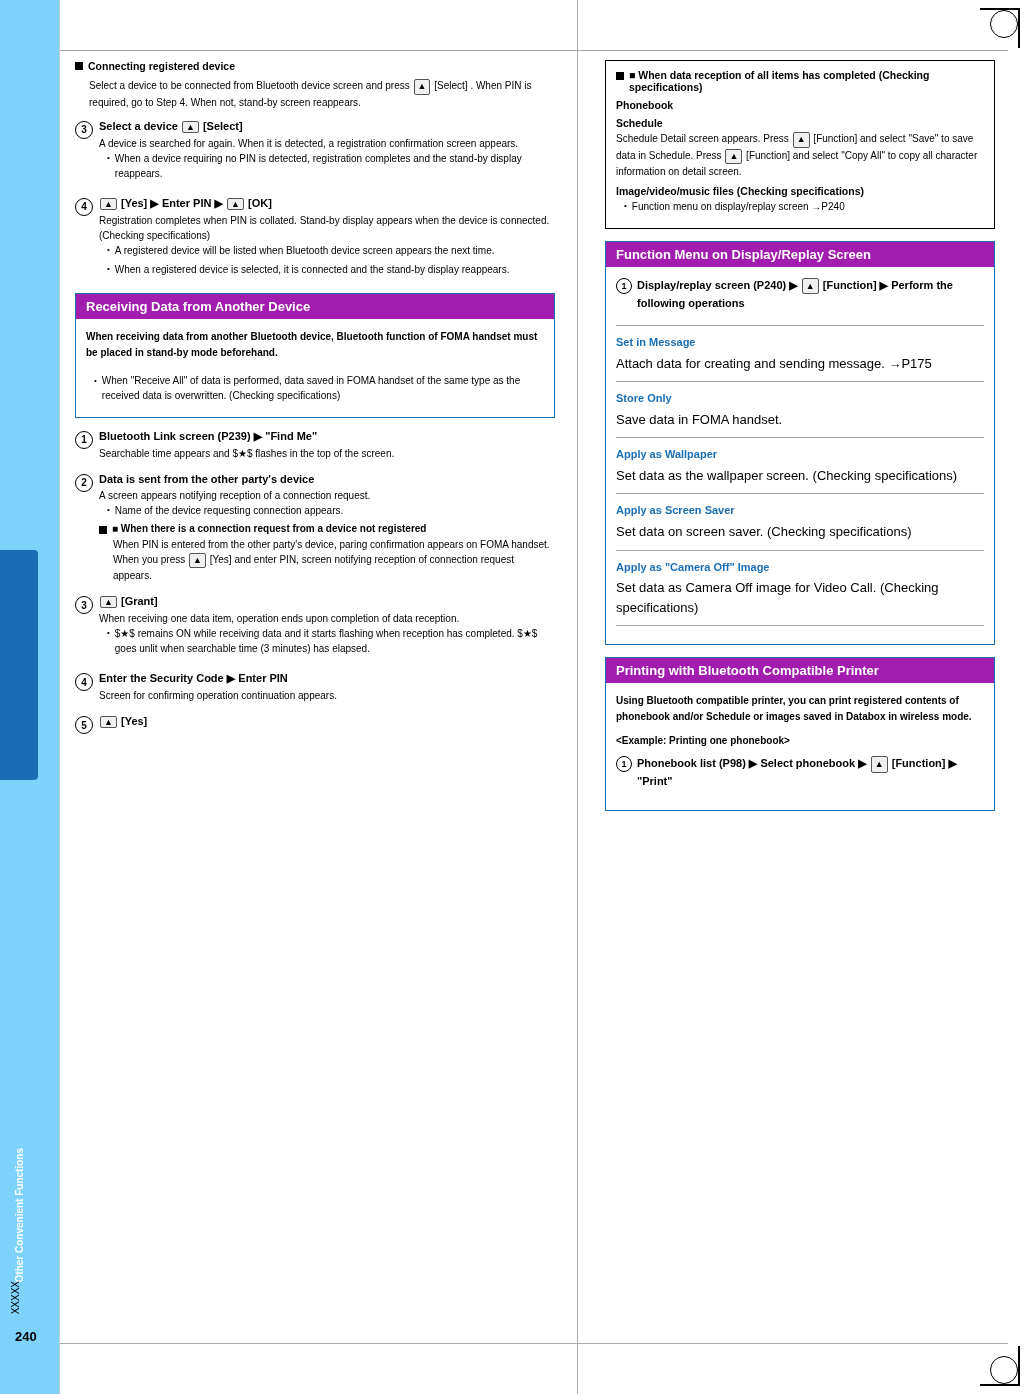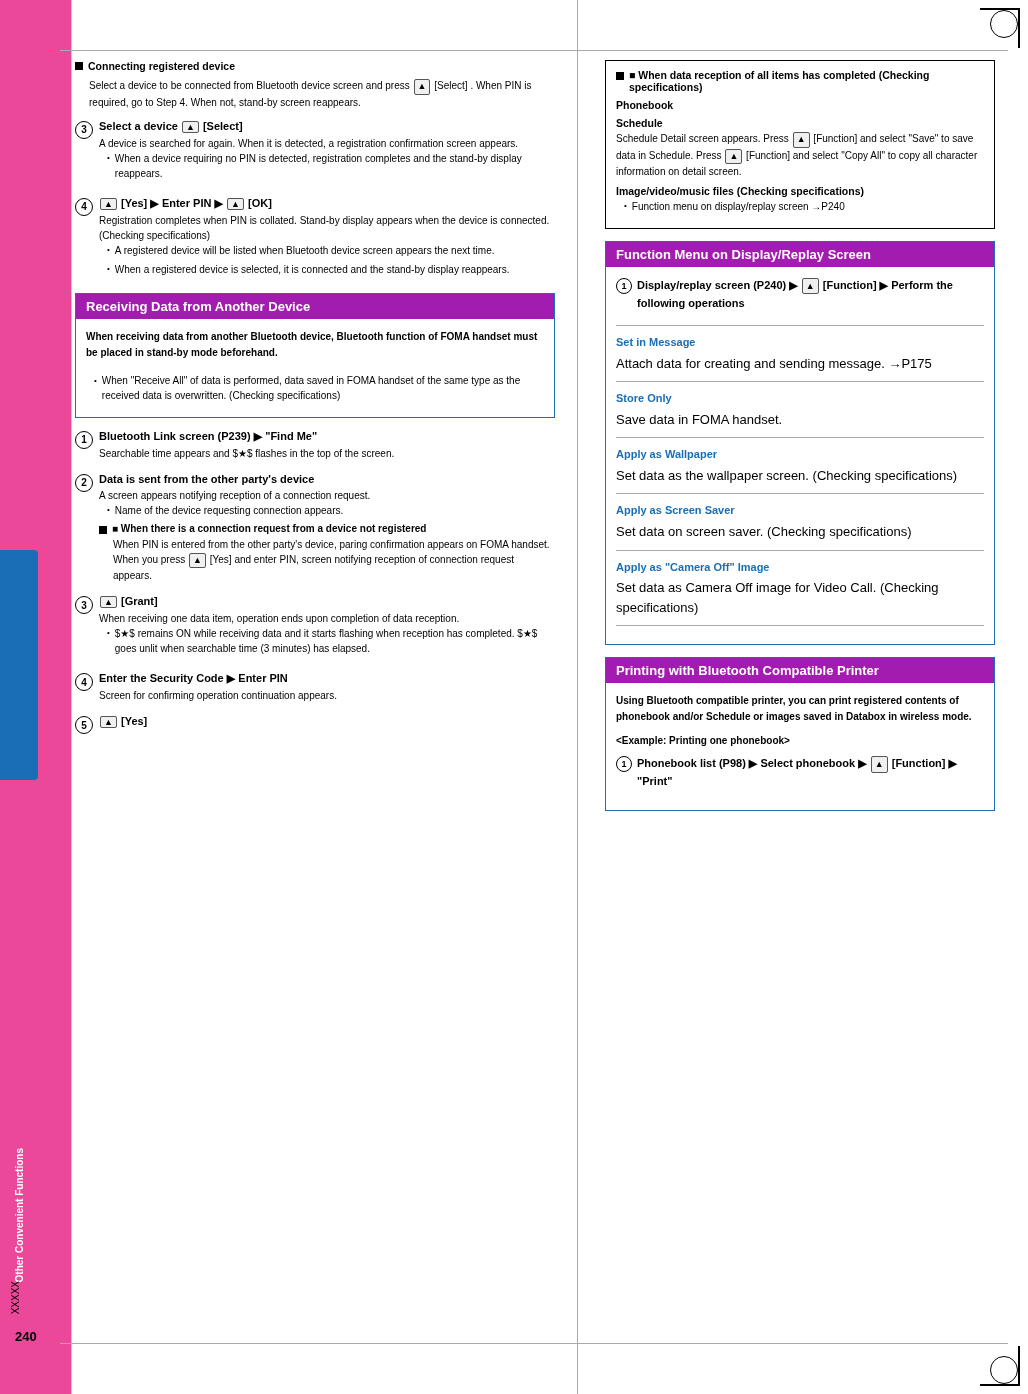--- a/index.html
+++ b/index.html
@@ -42,23 +42,23 @@
     .corner-circle-tl { top: 10px; left: 10px; }
     .corner-circle-tr { top: 10px; right: 10px; }
     .corner-circle-bl { bottom: 10px; left: 10px; }
     .corner-circle-br { bottom: 10px; right: 10px; }
 
     
     .sidebar {
       position: absolute;
       left: 0;
       top: 0;
-      width: 72px;
+      width: 60px;
       height: 100%;
-      background: #ec4899;
+      background: #7dd3fc;
       border-right: 1px solid #ccc;
     }
 
     .sidebar-blue-bar {
       position: absolute;
       left: 0;
       top: 550px;
       width: 38px;
       height: 230px;
       background: #1a6eb5;

